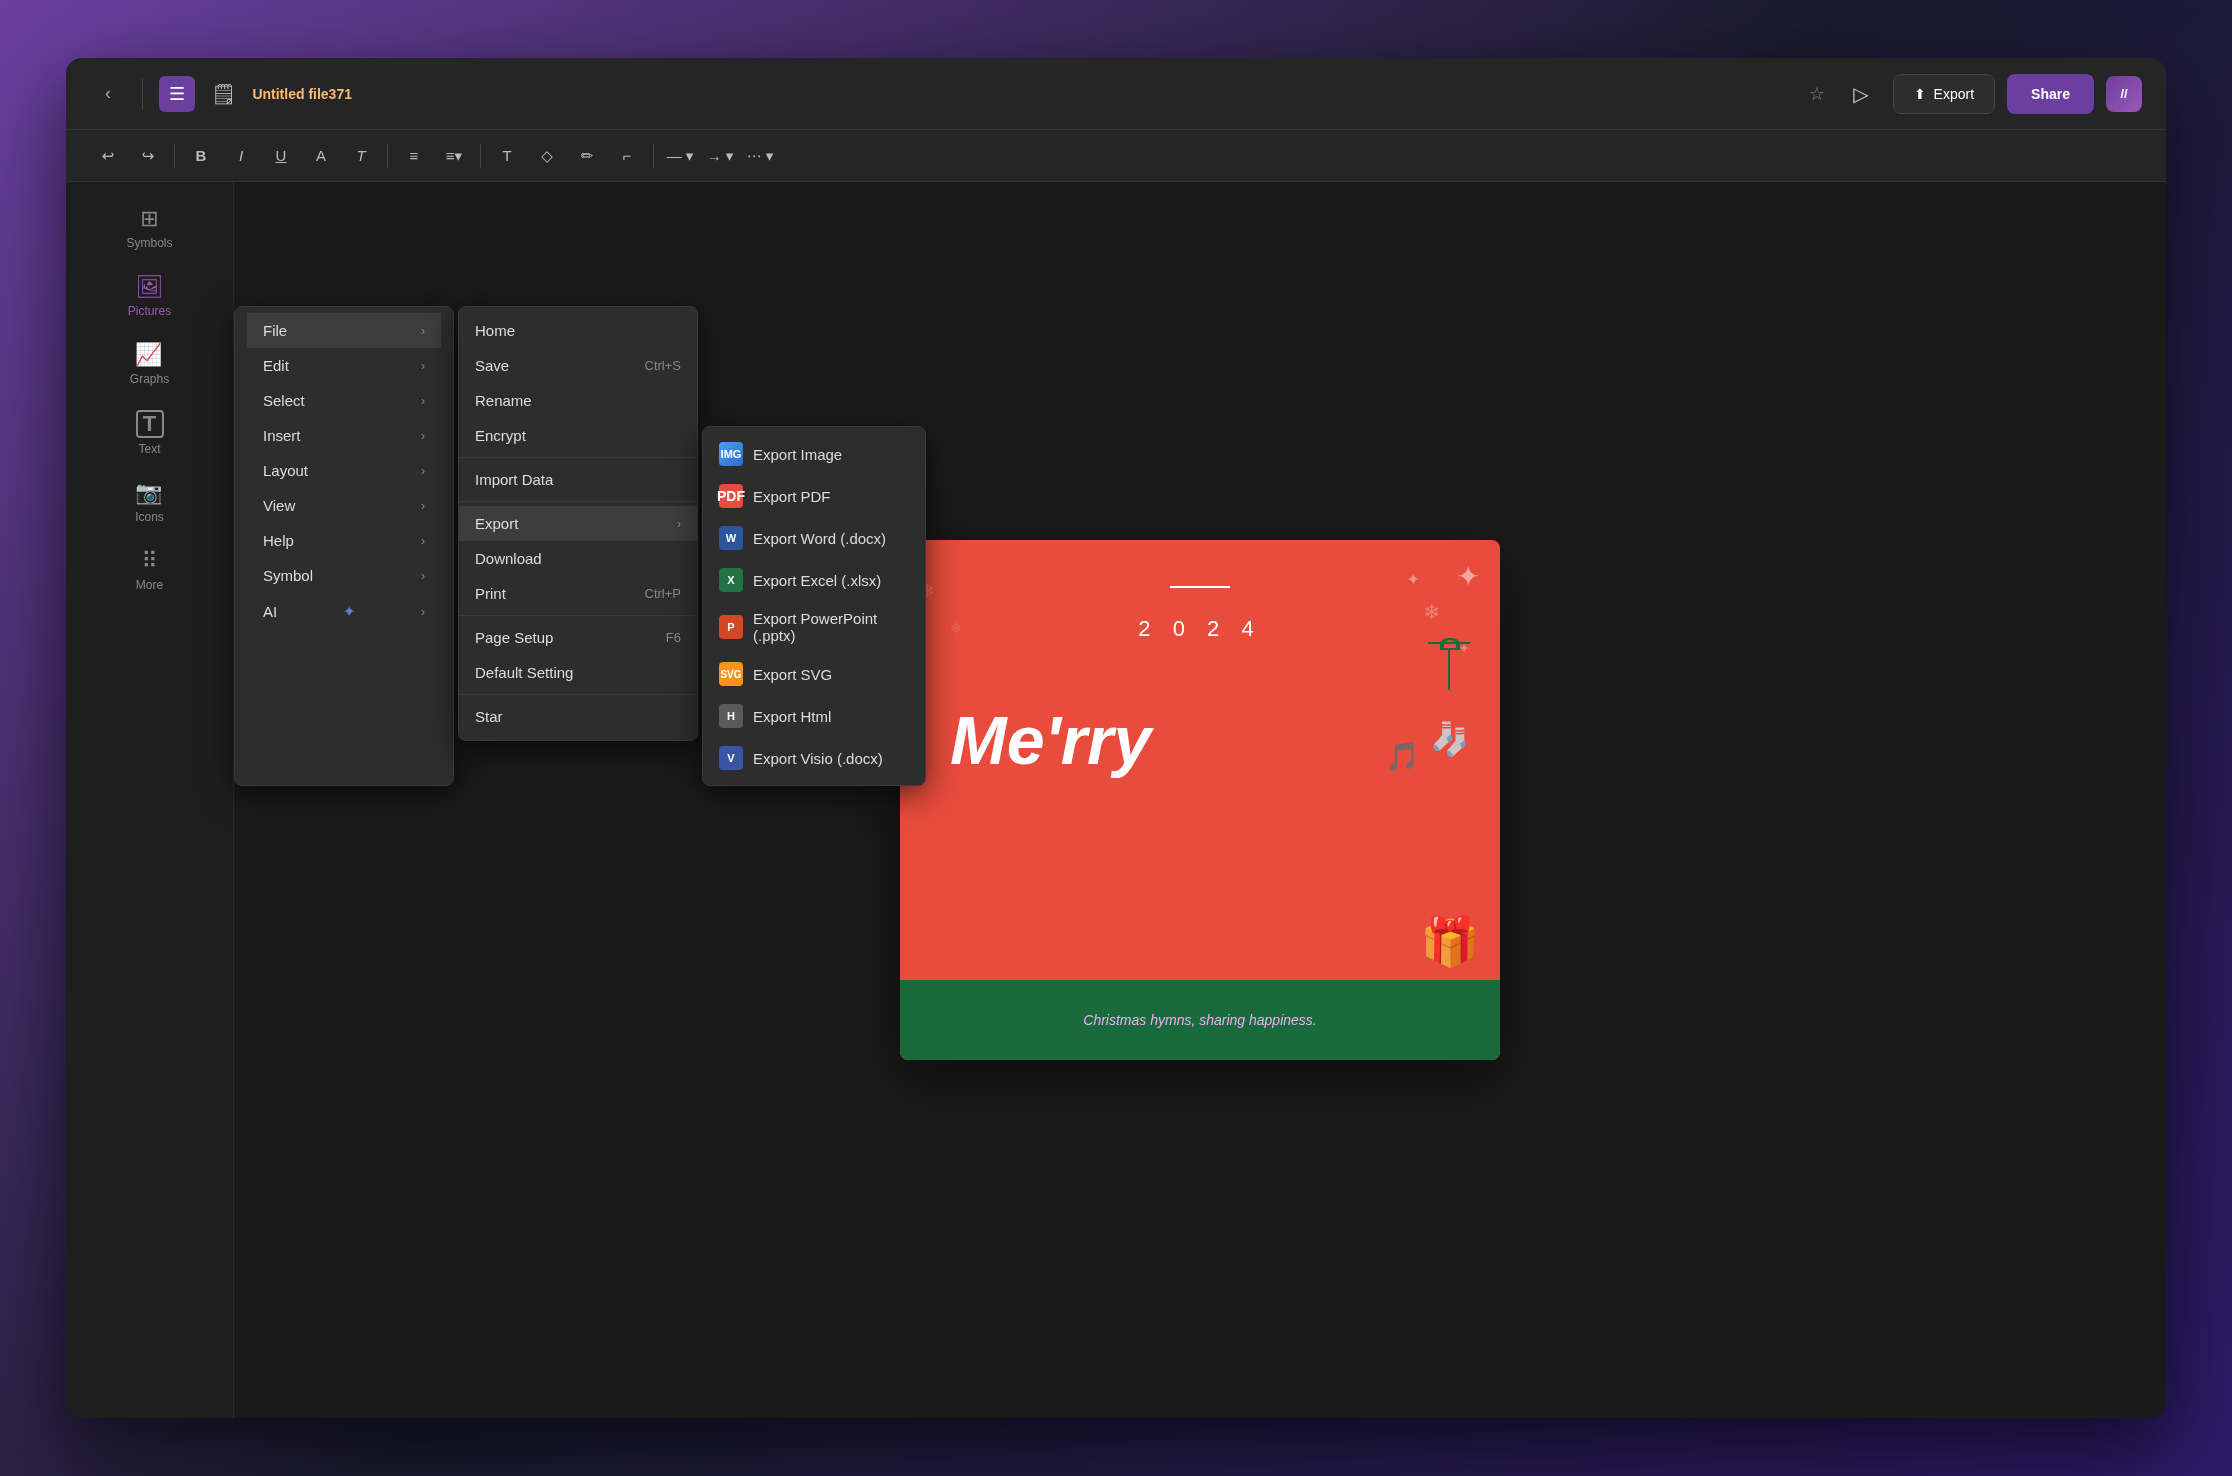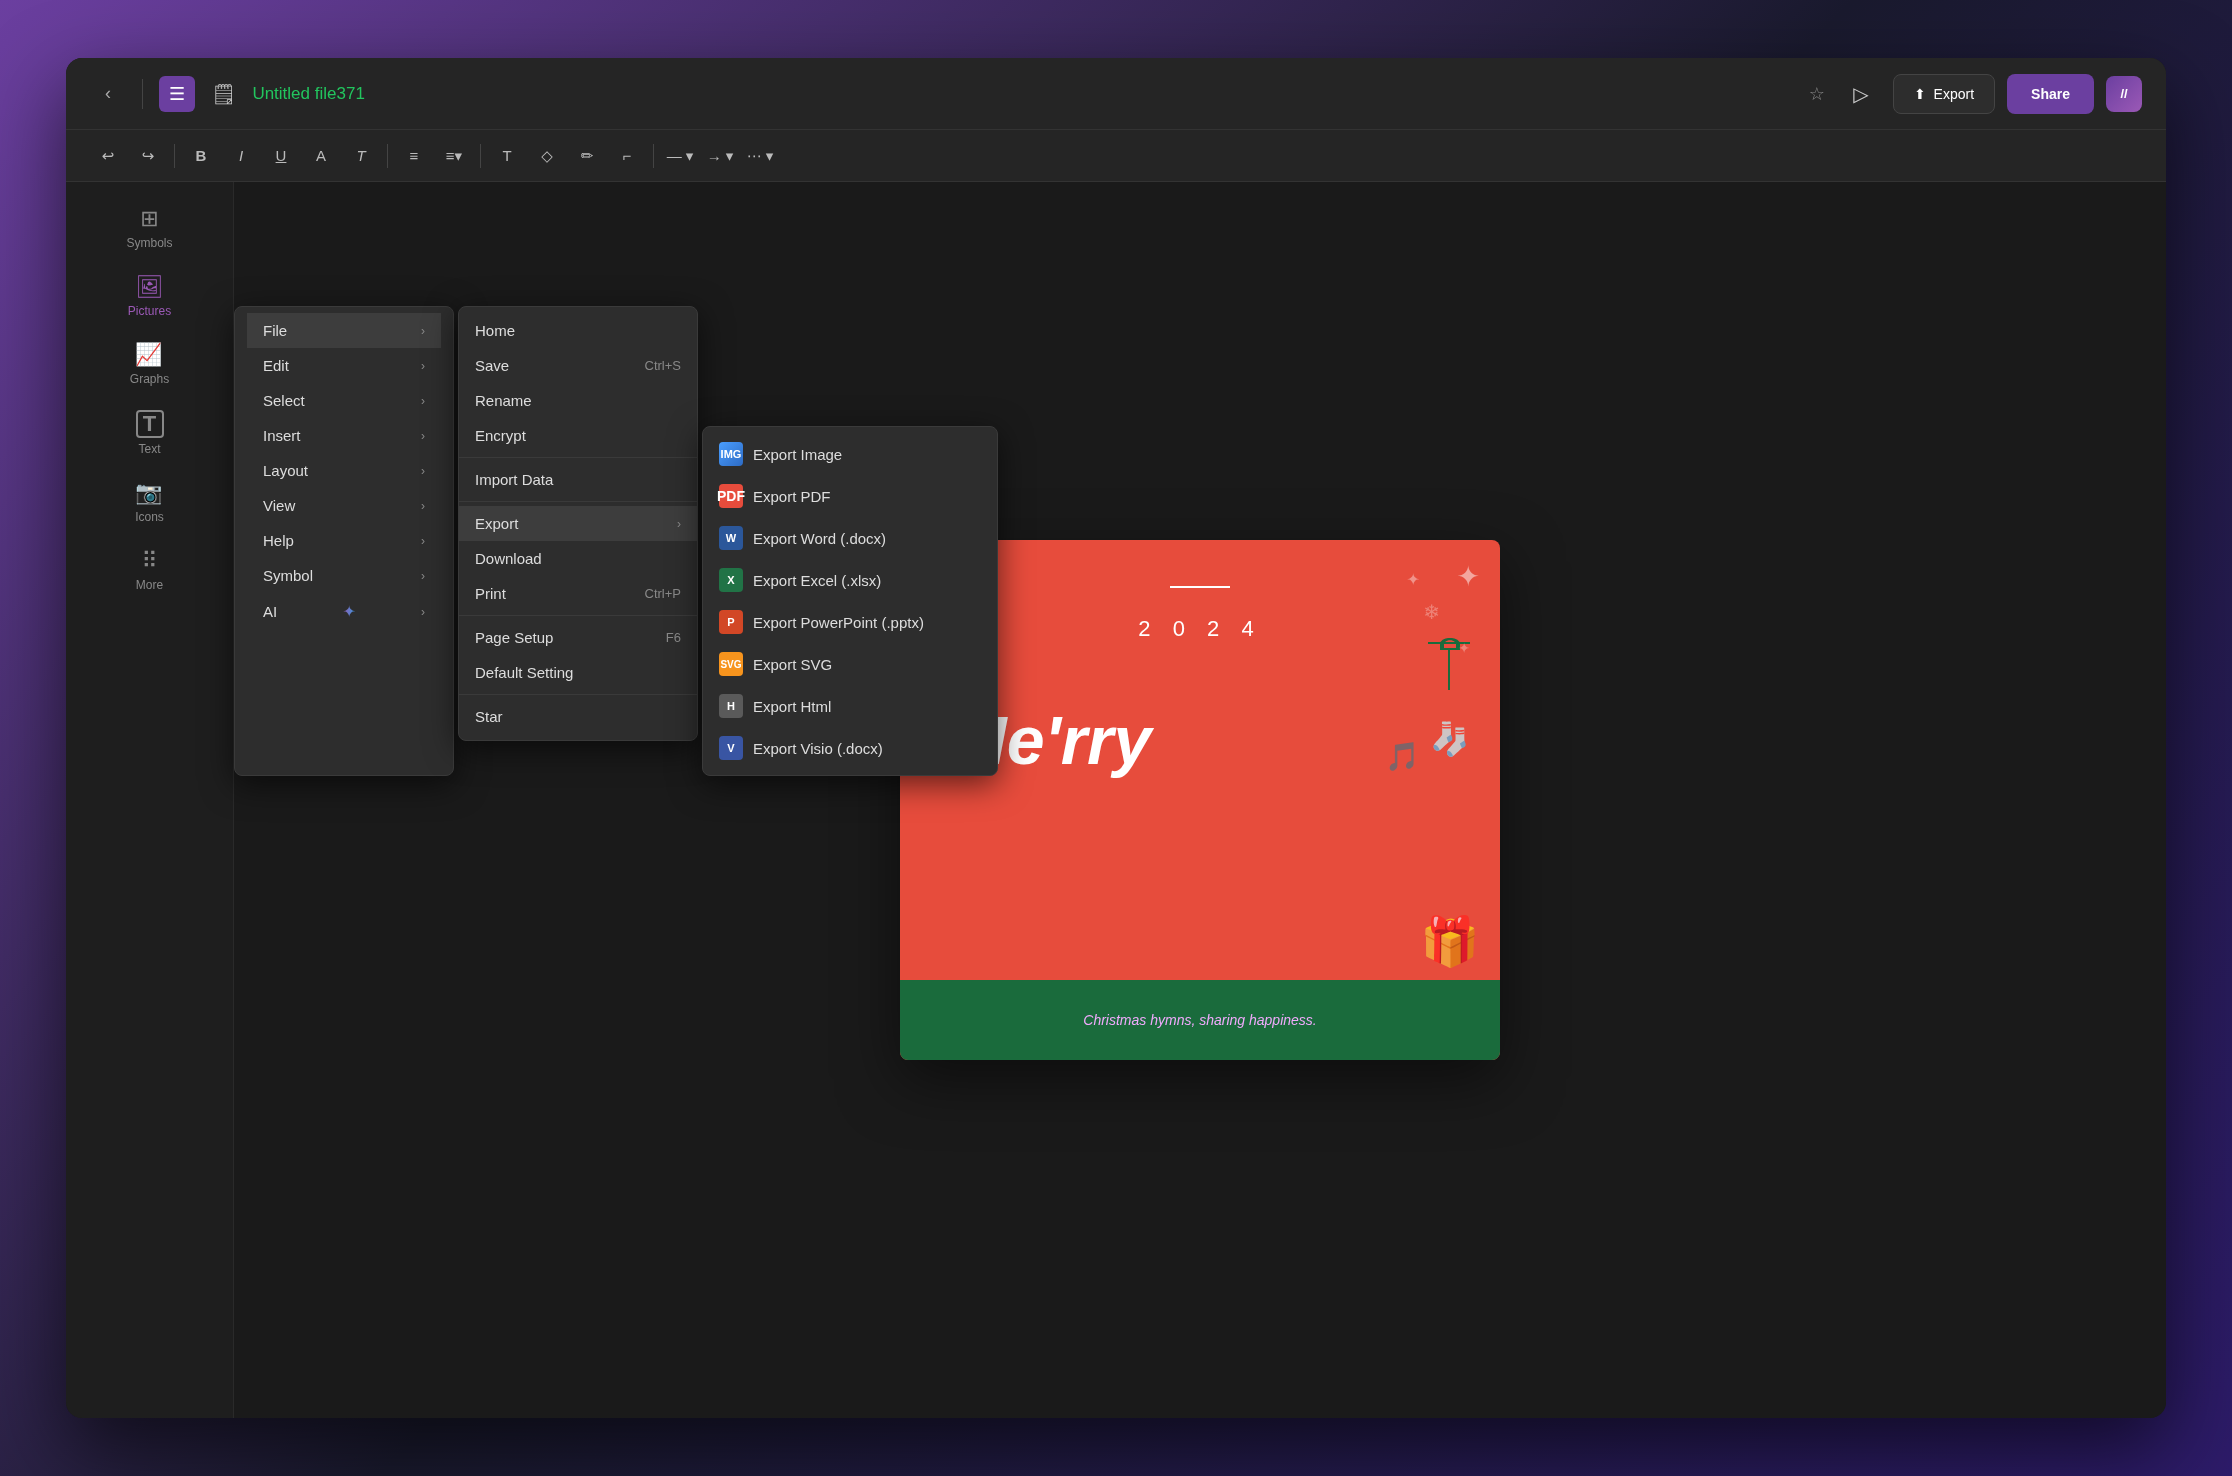--- a/index.html
+++ b/index.html
@@ -39,21 +39,21 @@
       color: #aaa; cursor: pointer; font-size: 18px;
     }
     .header-divider { width: 1px; height: 30px; background: #444; }
     .header-menu-btn {
       width: 36px; height: 36px;
       display: flex; align-items: center; justify-content: center;
       background: #6b3fa0; border-radius: 6px; cursor: pointer;
     }
     .header-menu-btn span { color: white; font-size: 18px; }
     .header-doc-icon { font-size: 20px; color: #ccc; }
-    .header-title { font-size: 17px; color: #22c55e; font-weight: 400; flex: 1; }
+    .header-title { font-size: 14px; color: #fdba74; font-weight: 700; flex: 1; }
     .header-star { color: #888; font-size: 18px; cursor: pointer; }
     .header-actions { display: flex; align-items: center; gap: 12px; }
     .btn-play {
       width: 40px; height: 40px;
       border: none; background: transparent;
       color: #ccc; font-size: 20px; cursor: pointer;
       display: flex; align-items: center; justify-content: center;
     }
     .btn-export {
       height: 40px; padding: 0 20px;
@@ -248,21 +248,21 @@
       width: 240px;
       background: #2d2d2d;
       border-radius: 8px;
       box-shadow: 0 8px 32px rgba(0,0,0,0.6);
       padding: 6px 0;
       border: 1px solid #3a3a3a;
       margin-left: 4px;
       height: fit-content;
     }
     .menu-level3 {
-      width: 296px;
+      width: 224px;
       background: #2d2d2d;
       border-radius: 8px;
       box-shadow: 0 8px 32px rgba(0,0,0,0.6);
       padding: 6px 0;
       border: 1px solid #3a3a3a;
       margin-left: 4px;
       height: fit-content;
       margin-top: 120px;
     }
     .export-icon {

